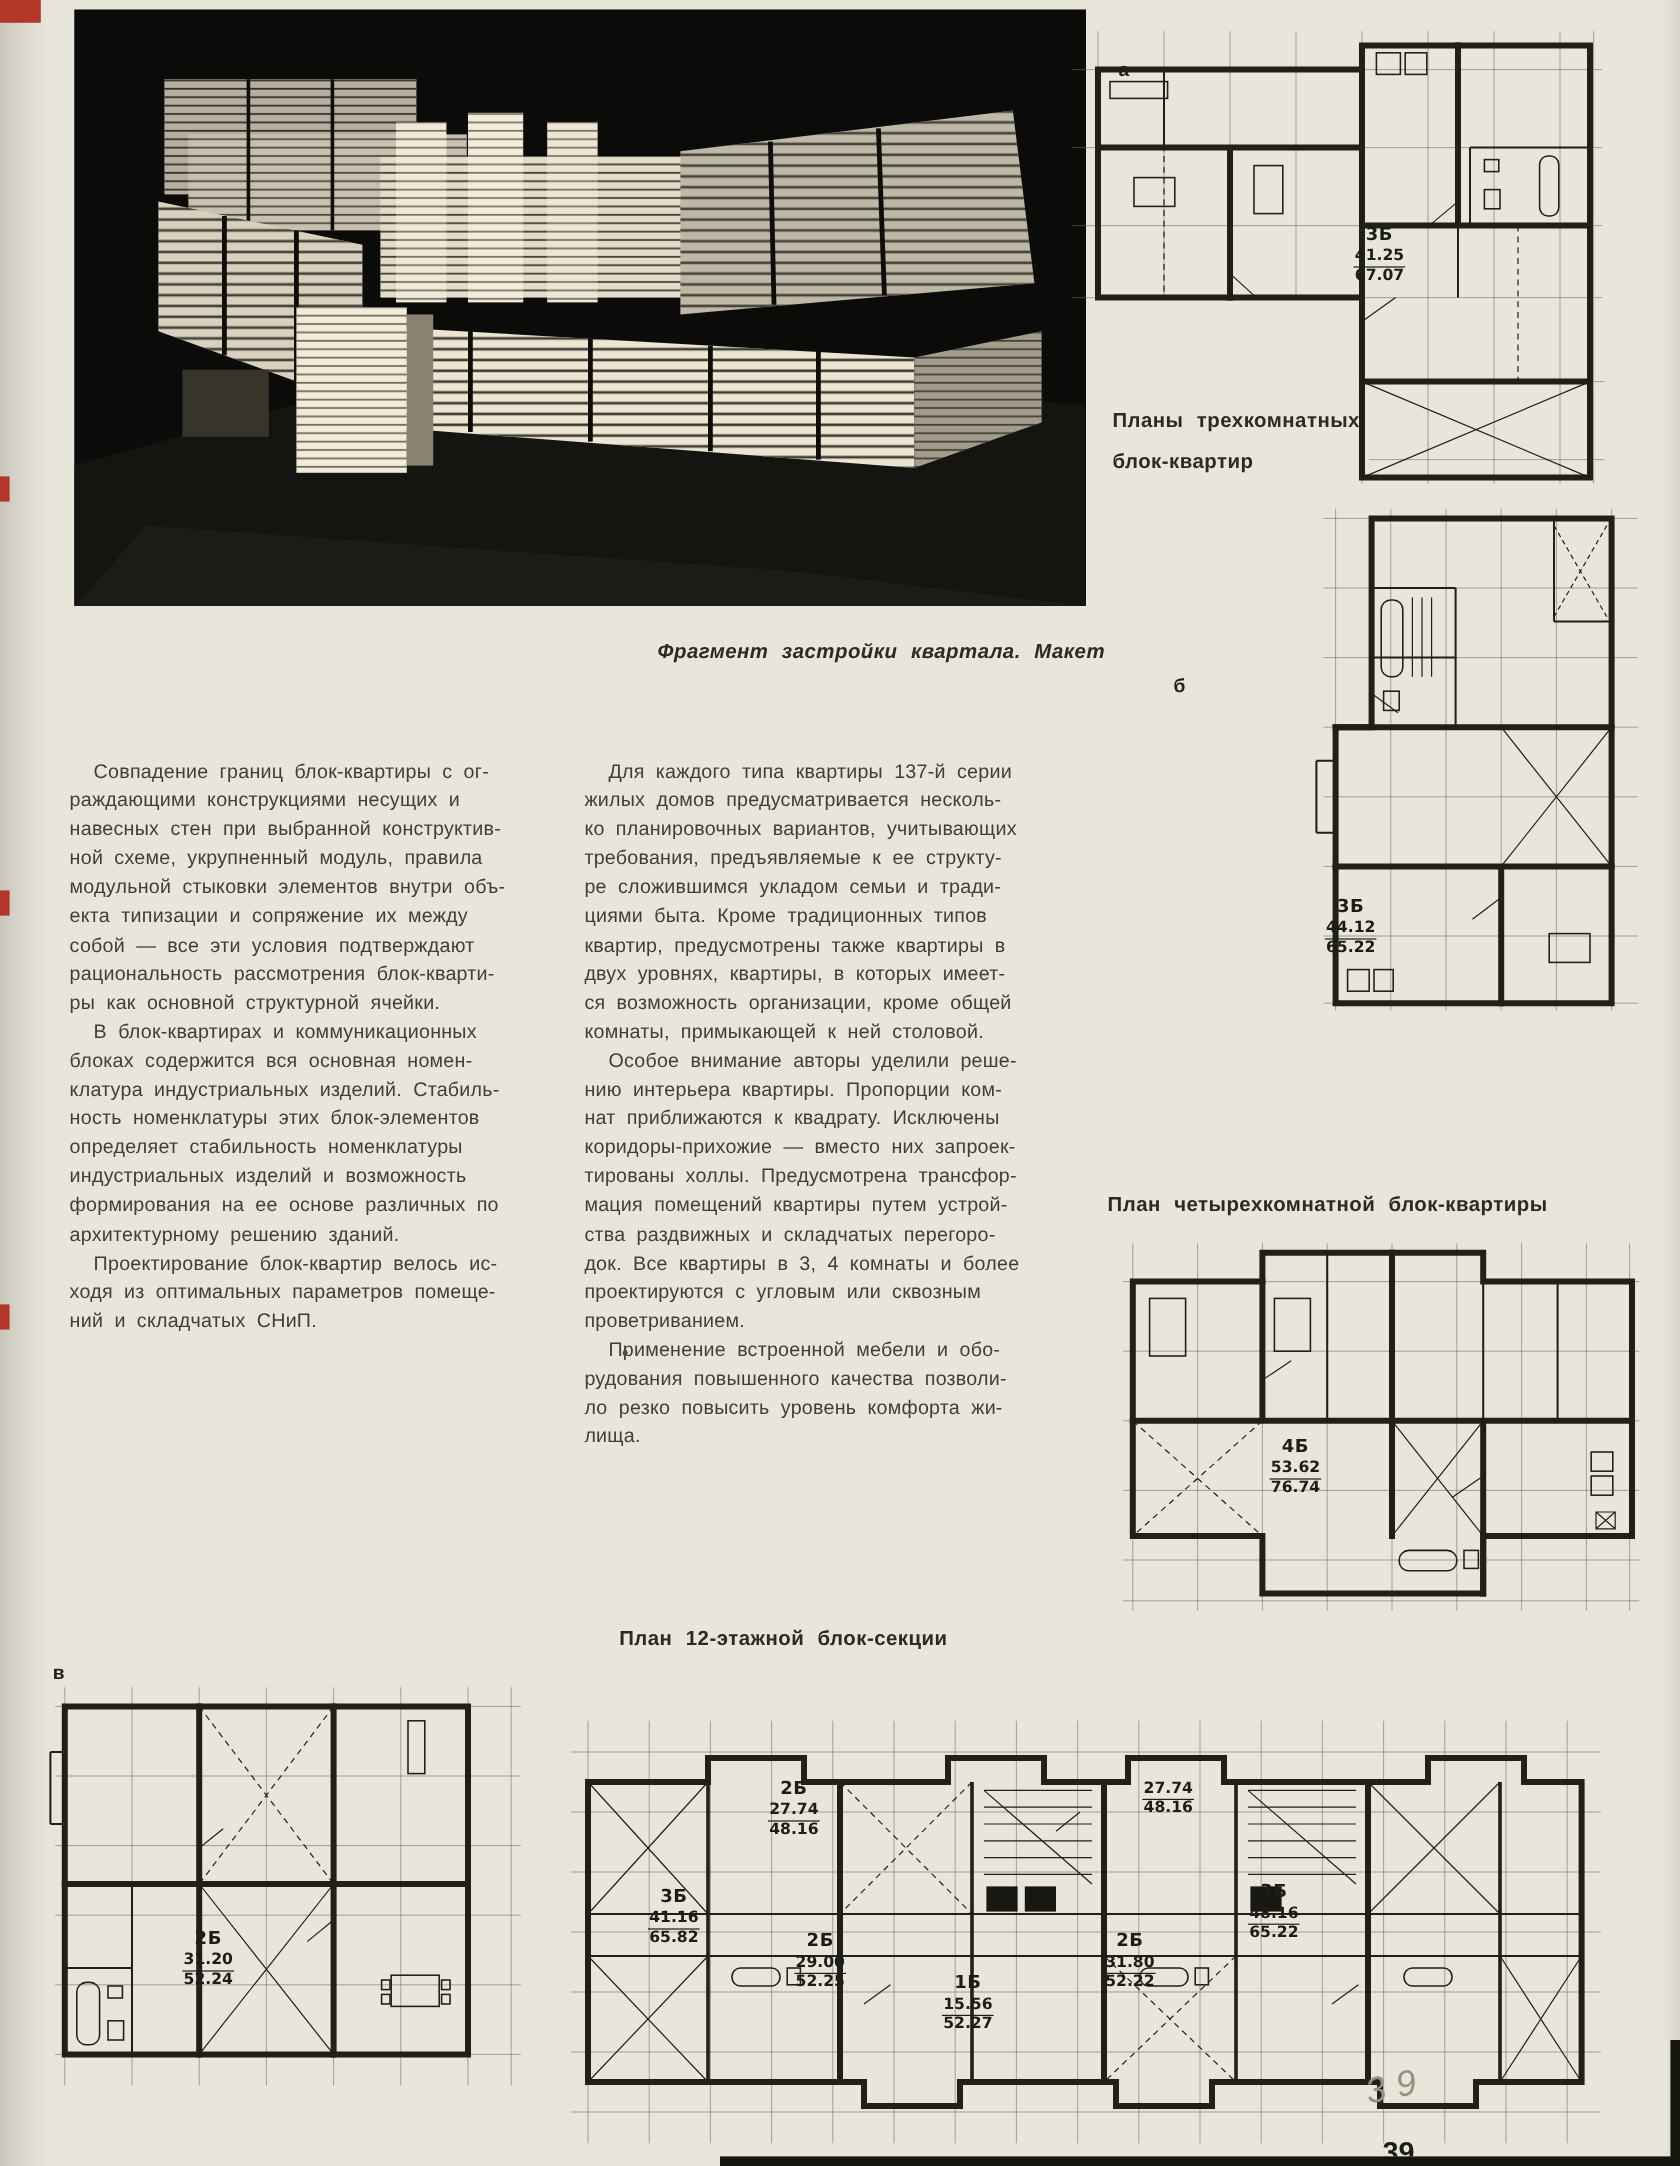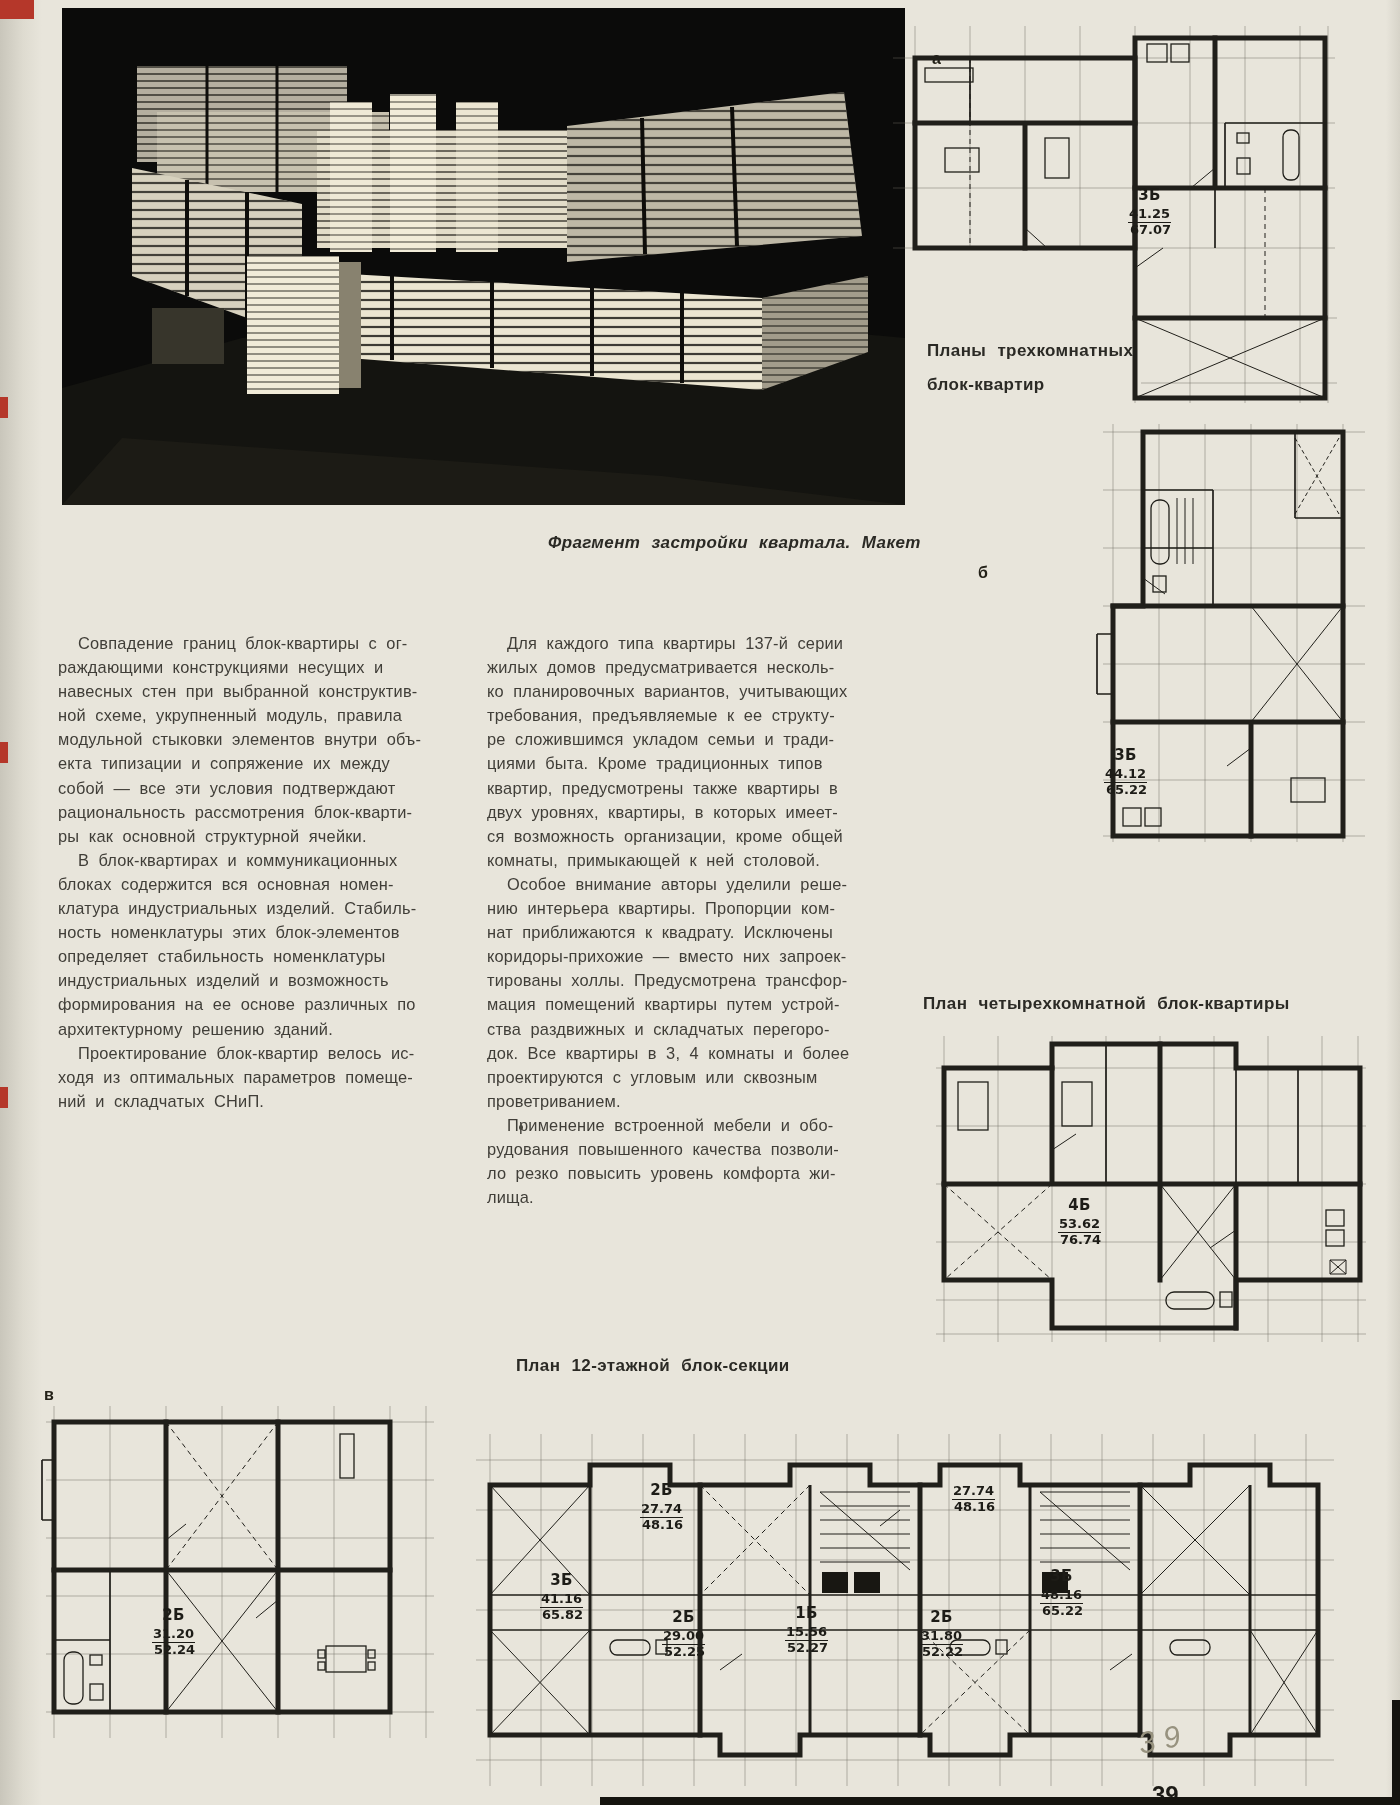--- a/index.html
+++ b/index.html
@@ -31,21 +31,21 @@
   .plan svg{display:block;width:100%;height:100%;}
   .pw{stroke:#201f1a;stroke-width:5;fill:none;stroke-linecap:square;}
   .pm{stroke:#201f1a;stroke-width:3;fill:none;}
   .pp{stroke:#201f1a;stroke-width:1.7;fill:none;}
   .pt{stroke:#201f1a;stroke-width:1;fill:none;}
   .pg{stroke:#6e6b62;stroke-width:.8;fill:none;opacity:.6;}
   .pf{stroke:#201f1a;stroke-width:1.3;fill:none;}
   .plabel{position:absolute;display:flex;align-items:center;gap:3px;color:#1d1c17;
     font-family:"DejaVu Sans", sans-serif;font-weight:700;flex-direction:column;}
   .plabel .pfx{font-size:15px;letter-spacing:.5px;}
-  .plabel .frac{display:flex;flex-direction:column;align-items:flex-end;font-size:13px;line-height:1.12;}
+  .plabel .frac{display:flex;flex-direction:column;align-items:center;font-size:13px;line-height:1.12;}
   .plabel .num{border-bottom:1.6px solid #1d1c17;padding:0 1px;}
   
   .pencil{position:absolute;left:1138px;top:1722px;font-size:30px;font-style:italic;
     color:#97927f;letter-spacing:9px;transform:rotate(-12deg);}
   .pageno{position:absolute;left:1152px;top:1782px;height:15px;overflow:hidden;
     font-weight:700;font-size:24px;line-height:26px;color:#1c1b16;}
   .speck{position:absolute;width:4px;height:5px;background:#4a4840;border-radius:2px;}
 </style>
 </head>
 <body>
@@ -353,21 +353,21 @@
         <span class="den">65.82</span>
       </span>
   </div>
   <div class="plabel" style="left:662px;top:1608px;">
     <span class="pfx">2Б</span>
     <span class="frac">
         <span class="num">29.00</span>
         <span class="den">52.25</span>
       </span>
   </div>
-  <div class="plabel" style="left:785px;top:1604px;">
+  <div class="plabel" style="left:785px;top:1643px;">
     <span class="pfx">1Б</span>
     <span class="frac">
         <span class="num">15.56</span>
         <span class="den">52.27</span>
       </span>
   </div>
   <div class="plabel" style="left:920px;top:1608px;">
     <span class="pfx">2Б</span>
     <span class="frac">
         <span class="num">31.80</span>

